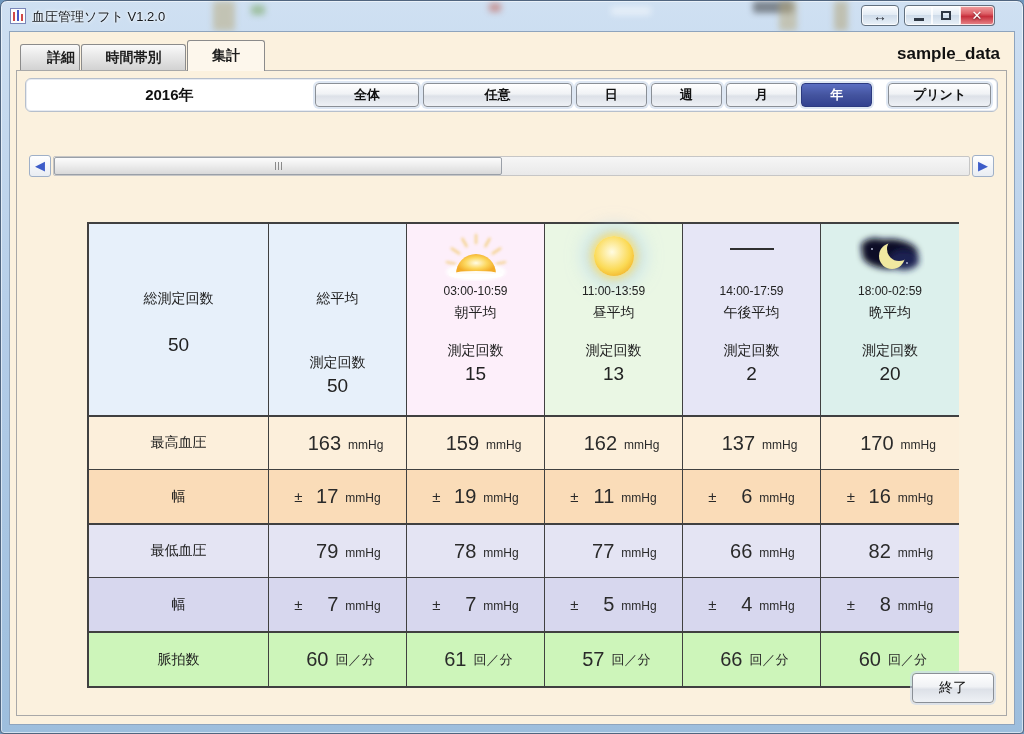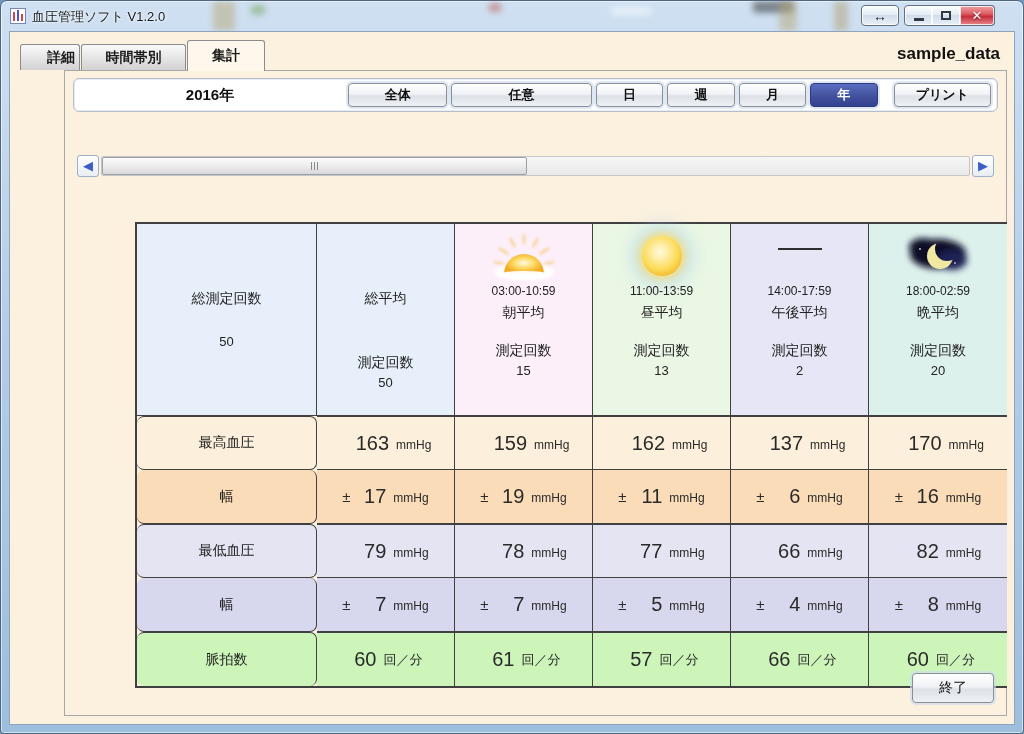--- a/index.html
+++ b/index.html
@@ -37,21 +37,21 @@
   
   .tab { position:absolute; border:1px solid #8b8b8b; border-bottom:none; border-radius:3px 3px 0 0;
     background:linear-gradient(180deg,#fafafa 0%,#e8e8e8 45%,#d2d2d2 100%);
     font-size:14px; font-weight:bold; color:#1c1c1c; text-align:center; line-height:25px; cursor:pointer; }
   .tab.active { background:#fdf7ec; height:31px; line-height:29px; z-index:3; }
   .tab-detail { left:10px; top:12px; width:60px; height:26px;padding-left:22px; }
   .tab-timezone { left:71px; top:12px; width:105px; height:26px; }
   .tab-summary { left:177px; top:8px; width:78px; }
   .dataset-label { position:absolute; right:14px; top:12px; font-size:17px; font-weight:bold; color:#111; }
 
-  .tabpage { position:absolute; left:6px; right:7px; top:38px; bottom:8px; border:1px solid #a8a8a8; background:#fbf1de;margin-left:48px; }
+  .tabpage { position:absolute; left:6px; right:7px; top:38px; bottom:8px; border:1px solid #a8a8a8; background:#fbf1de; }
 
   
   .toolbar { position:absolute; left:8px; top:7px; right:8px; height:34px; background:#fff;
     border:1px solid #b6bfcc; border-radius:6px; box-shadow:0 0 0 1px #e7ebf2 inset;
     display:flex; align-items:center; padding:0 6px; }
   .period-label { width:278px; text-align:center; font-size:15px; font-weight:bold; color:#111; }
   .tbtn { height:24px; border:1px solid #8a8f96; border-radius:4px; margin-left:4px;
     background:linear-gradient(180deg,#ffffff 0%,#f0f2f5 45%,#dde1e8 55%,#eef1f5 100%);
     font-size:13px; font-weight:bold; color:#111; cursor:pointer;
     box-shadow:0 0 0 2px rgba(205,218,236,.65); font-family:inherit; }
@@ -85,32 +85,32 @@
   .cell.lastcol { border-right:none; }
   .cell.lastrow { border-bottom:none; }
   .cell.groupsep { border-top:1px solid #404040; }
   .bg-blue { background:#e7f0fa; } .bg-pink { background:#fdeffa; } .bg-green { background:#eaf7e4; }
   .bg-lav { background:#e6e6f6; } .bg-cyan { background:#dcf0ec; }
   .bg-r0 { background:#fcefdb; } .bg-r1 { background:#fadcb8; } .bg-r2 { background:#e4e4f3; }
   .bg-r3 { background:#d7d7ee; } .bg-r4 { background:#cdf5ba; }
 
   .hcell { display:flex; flex-direction:column; align-items:center; color:#222; }
   .h-title { font-size:14px; } .h-time { font-size:12px; color:#222; }
-  .h-clabel { font-size:14px; } .h-count { font-size:13px; }
+  .h-clabel { font-size:14px; } .h-count { font-size:19px; }
   .mt-a { margin-top:66px; } .mt-b { margin-top:26px; }
   .mt-c { margin-top:46px; } .mt-d { margin-top:3px; }
   .icon-box { height:52px; margin-top:6px; display:flex; align-items:center; justify-content:center; }
   .h-time2 { margin-top:2px; } .h-title2 { margin-top:6px; } .h-clabel2 { margin-top:20px; }
 
   .sun-disc { width:40px; height:40px; border-radius:50%;
     background:radial-gradient(circle at 45% 40%, #fffce2 0%, #fbda55 55%, #f2b52c 80%);
     box-shadow:0 0 8px 3px rgba(252,222,110,.95), 0 0 18px 10px rgba(165,205,240,.55); }
   .dash-line { width:44px; height:2px; background:#2f2f2f; margin-top:-14px; }
 
-  .labelcell { display:flex; align-items:center; justify-content:center; font-size:14px; color:#1d1d1d;border-radius:7px; }
+  .labelcell { display:flex; align-items:center; justify-content:center; font-size:14px; color:#1d1d1d; }
   .valcell { display:flex; align-items:center; justify-content:center; color:#2a2a2a; }
   .pm { width:16px; font-size:15px; text-align:left; }
   .num { min-width:28px; text-align:right; font-size:20px; }
   .unit { font-size:12px; margin-left:7px; margin-top:3px; }
   .unit.jp { font-size:13px; margin-top:1px; }
 
   
   .exit-btn { position:absolute; right:12px; bottom:12px; width:82px; height:30px;
     border:1px solid #8a8f96; border-radius:4px;
     background:linear-gradient(180deg,#fefefe 0%,#f0f2f5 45%,#dde1e8 55%,#eef1f5 100%);

